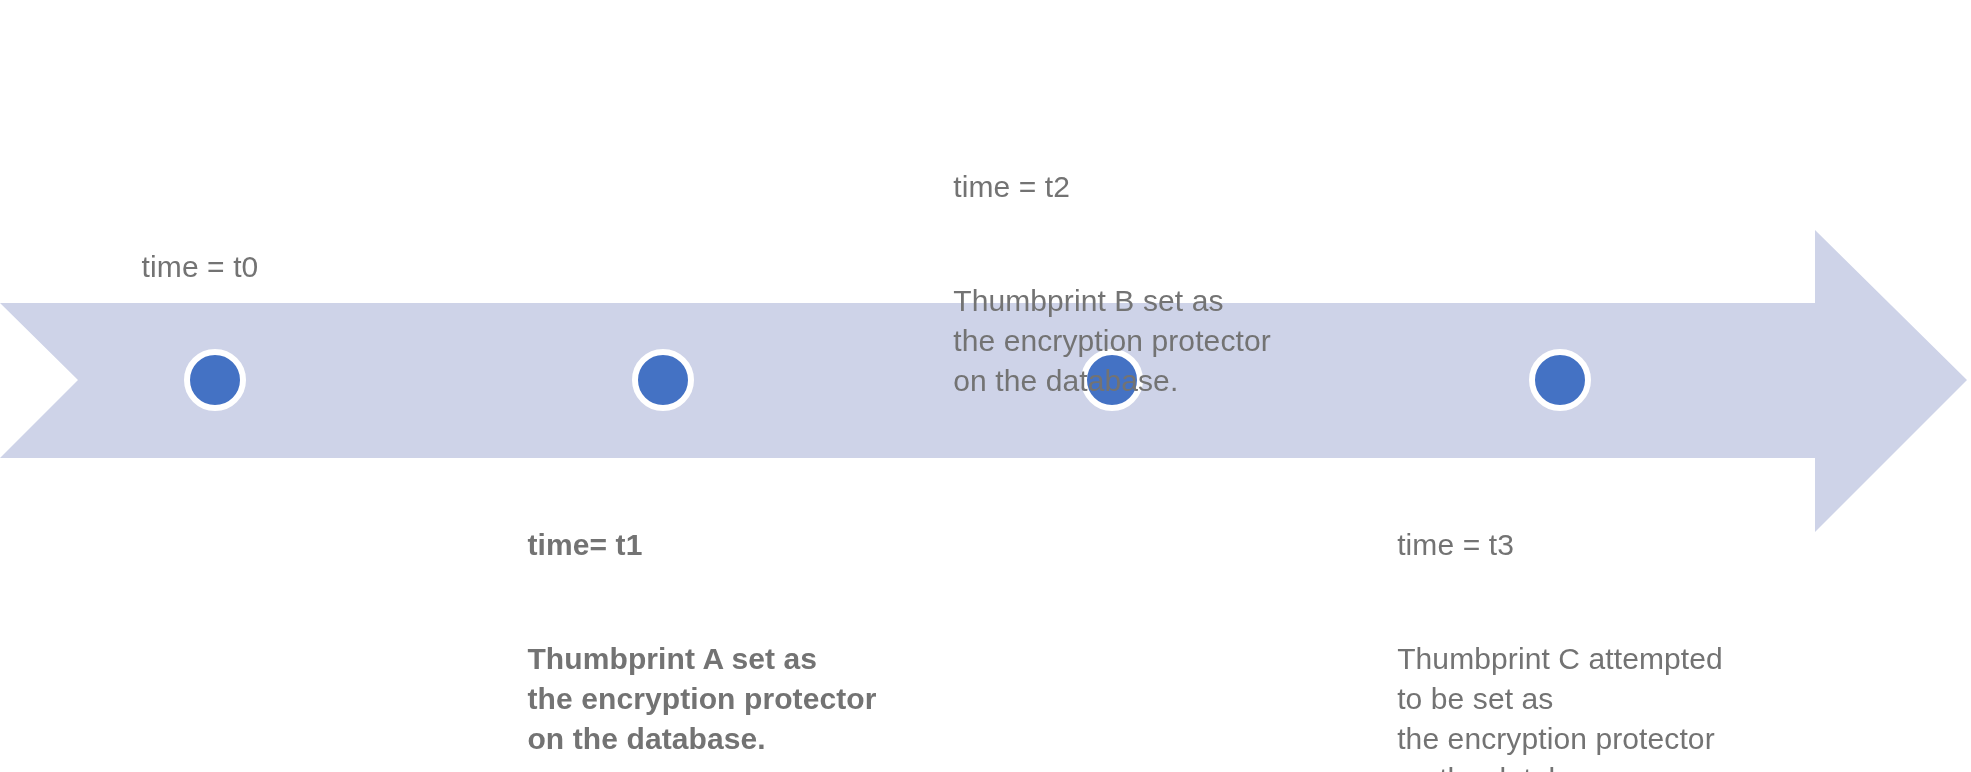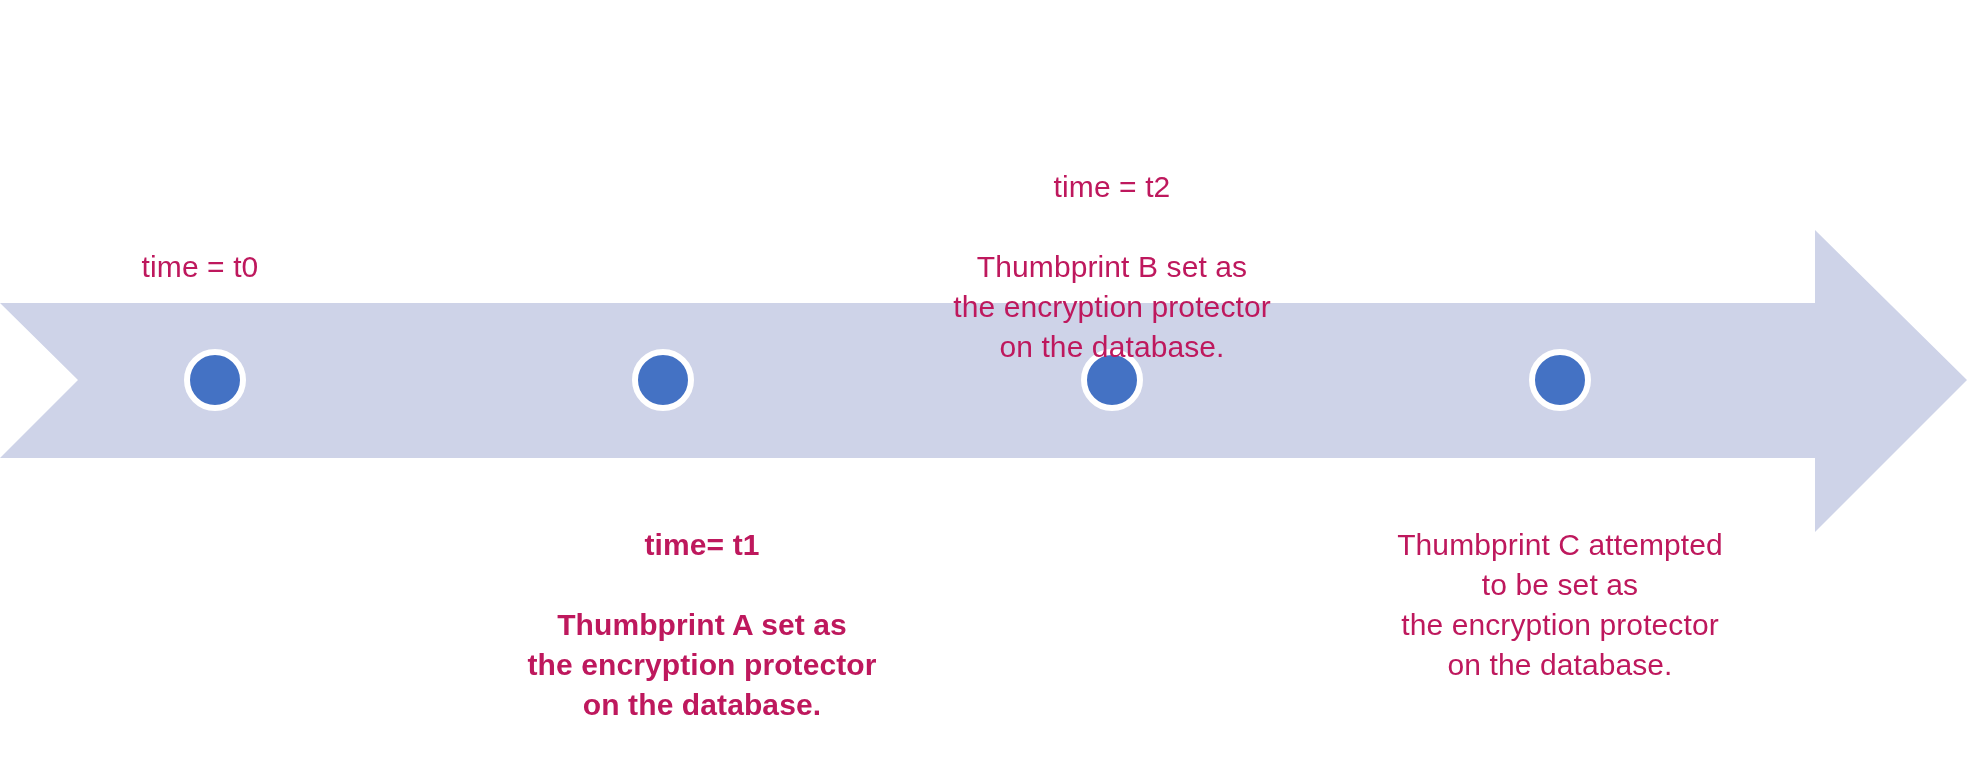--- a/index.html
+++ b/index.html
@@ -30,39 +30,40 @@
     width: 62px;
     height: 62px;
     border-radius: 50%;
     background: #4472C4;
     border: 6px solid #ffffff;
     box-sizing: border-box;
     transform: translate(-50%, -50%);
   }
   .label {
     position: absolute;
-    text-align: center;
-    color: #be185d;
+    text-align: left;
+    color: #737373;
     font-size: 30px;
     line-height: 40px;
     white-space: pre-line;
     letter-spacing: 0.1px;
     transform: translateX(-50%);
   }
   .label-above {
     
   }
   .label-below {
     
   }
   .label .title {
     display: block;
   }
   .label .body {
     display: block;
+    margin-top: 34px;
   }
 </style>
 </head>
 <body>
 
 <div id="canvas">
 
   <svg id="timeline-arrow" viewBox="0 0 1971 772" width="1971" height="772" xmlns="http://www.w3.org/2000/svg">
     <polygon points="0,303 78,380 0,458 1815,458 1815,532 1967,380 1815,230 1815,303" fill="#CED3E8"></polygon>
   </svg>
@@ -84,19 +85,20 @@
   </div>
 
   <div class="label label-below" style="left:702px; top:485px;font-weight:bold;">
     <span class="title">time= t1</span>
     <span class="body">Thumbprint A set as
 the encryption protector
 on the database.</span>
   </div>
 
   <div class="label label-below" style="left:1560px; top:485px;">
+    <span class="title">time = t3</span>
     <span class="body">Thumbprint C attempted
 to be set as
 the encryption protector
 on the database.</span>
   </div>
 
 </div>
 
 </body></html>

